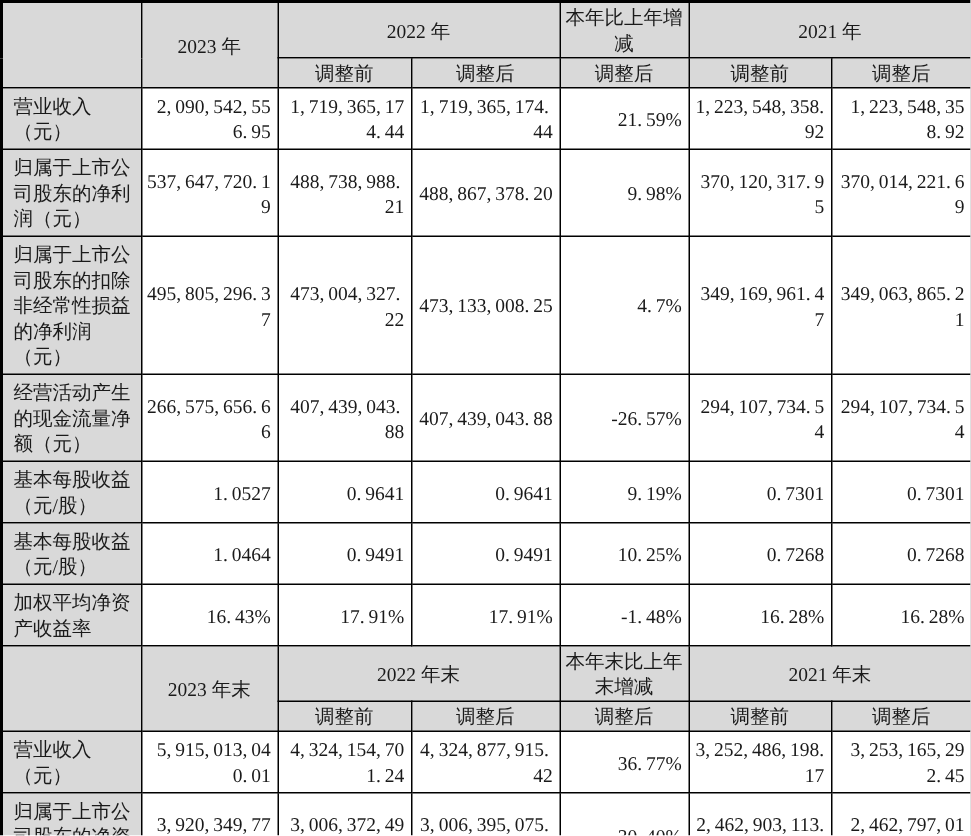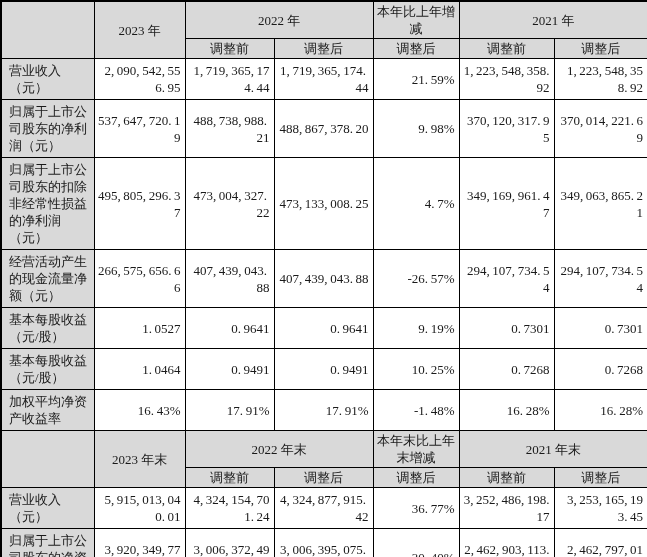--- a/index.html
+++ b/index.html
@@ -167,21 +167,21 @@
       <th>调整后</th>
     </tr>
 
     <tr class="h-r40">
       <td class="lbl">营业收入（元）</td>
       <td class="num">5, 915, 013, 040. 01</td>
       <td class="num">4, 324, 154, 701. 24</td>
       <td class="num">4, 324, 877, 915. 42</td>
       <td class="num">36. 77%</td>
       <td class="num">3, 252, 486, 198. 17</td>
-      <td class="num">3, 253, 165, 193. 45</td>
+      <td class="num">3, 253, 165, 292. 45</td>
     </tr>
     <tr class="h-r53">
       <td class="lbl">归属于上市公司股东的净资产（元）</td>
       <td class="num">3, 920, 349, 774. 33</td>
       <td class="num">3, 006, 372, 490. 35</td>
       <td class="num">3, 006, 395, 075. 08</td>
       <td class="num">30. 40%</td>
       <td class="num">2, 462, 903, 113. 96</td>
       <td class="num">2, 462, 797, 017. 70</td>
     </tr>

